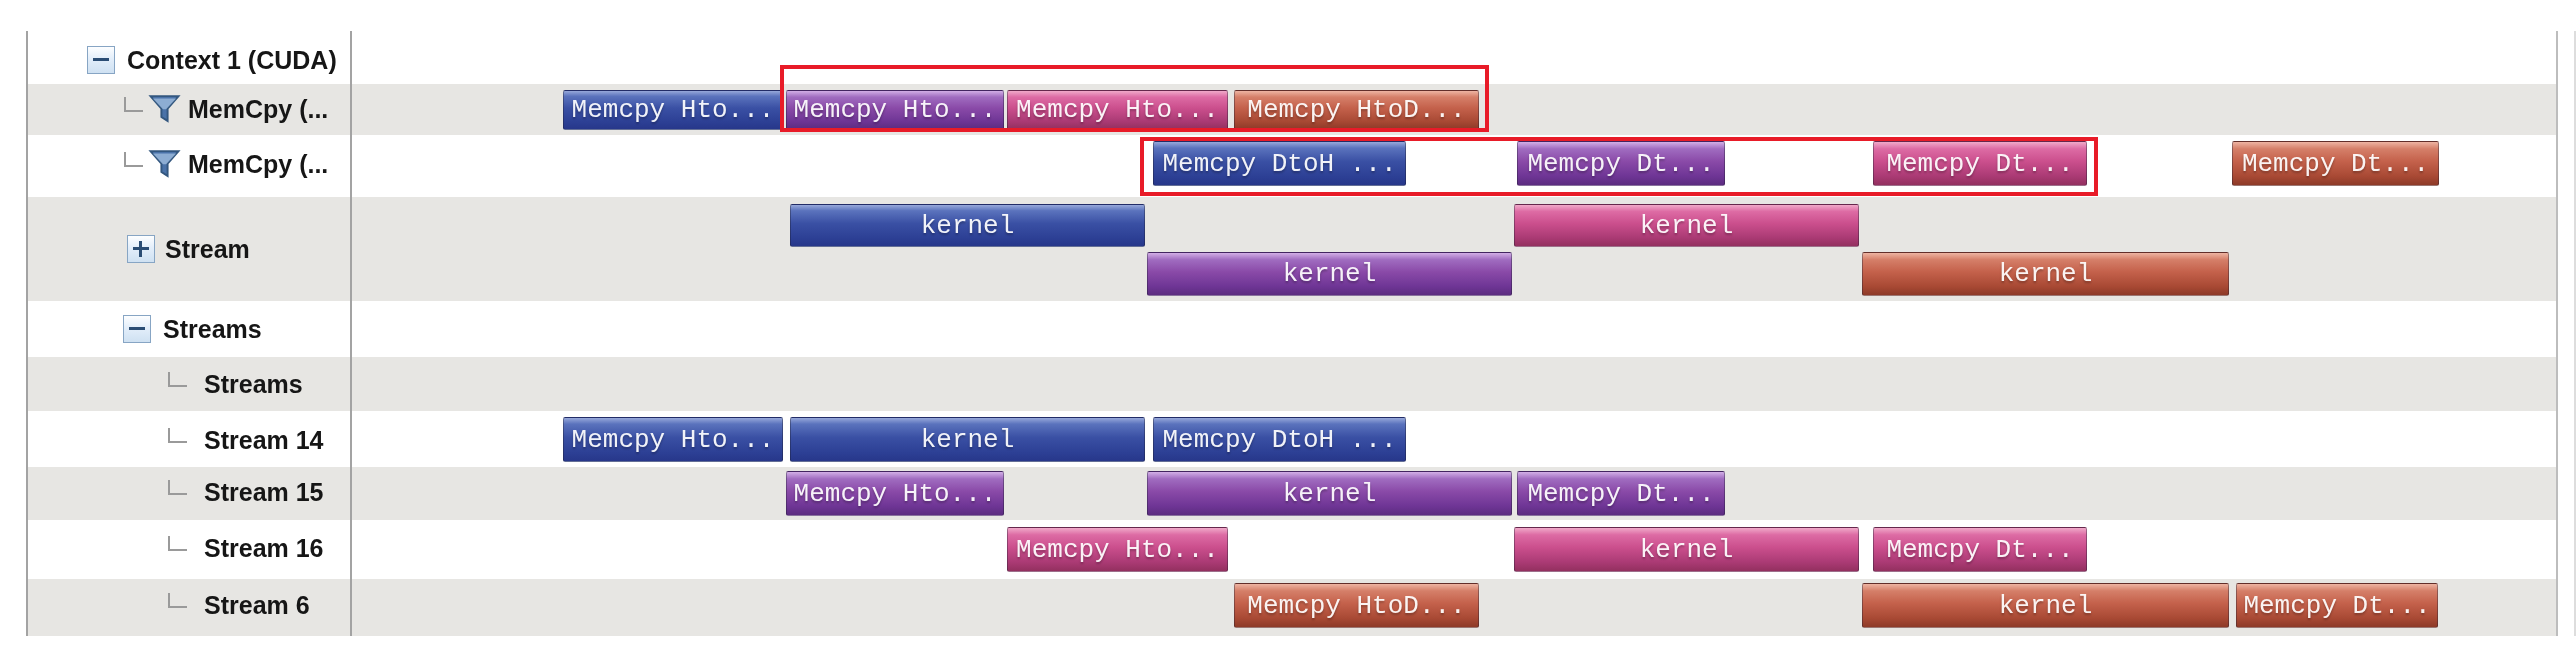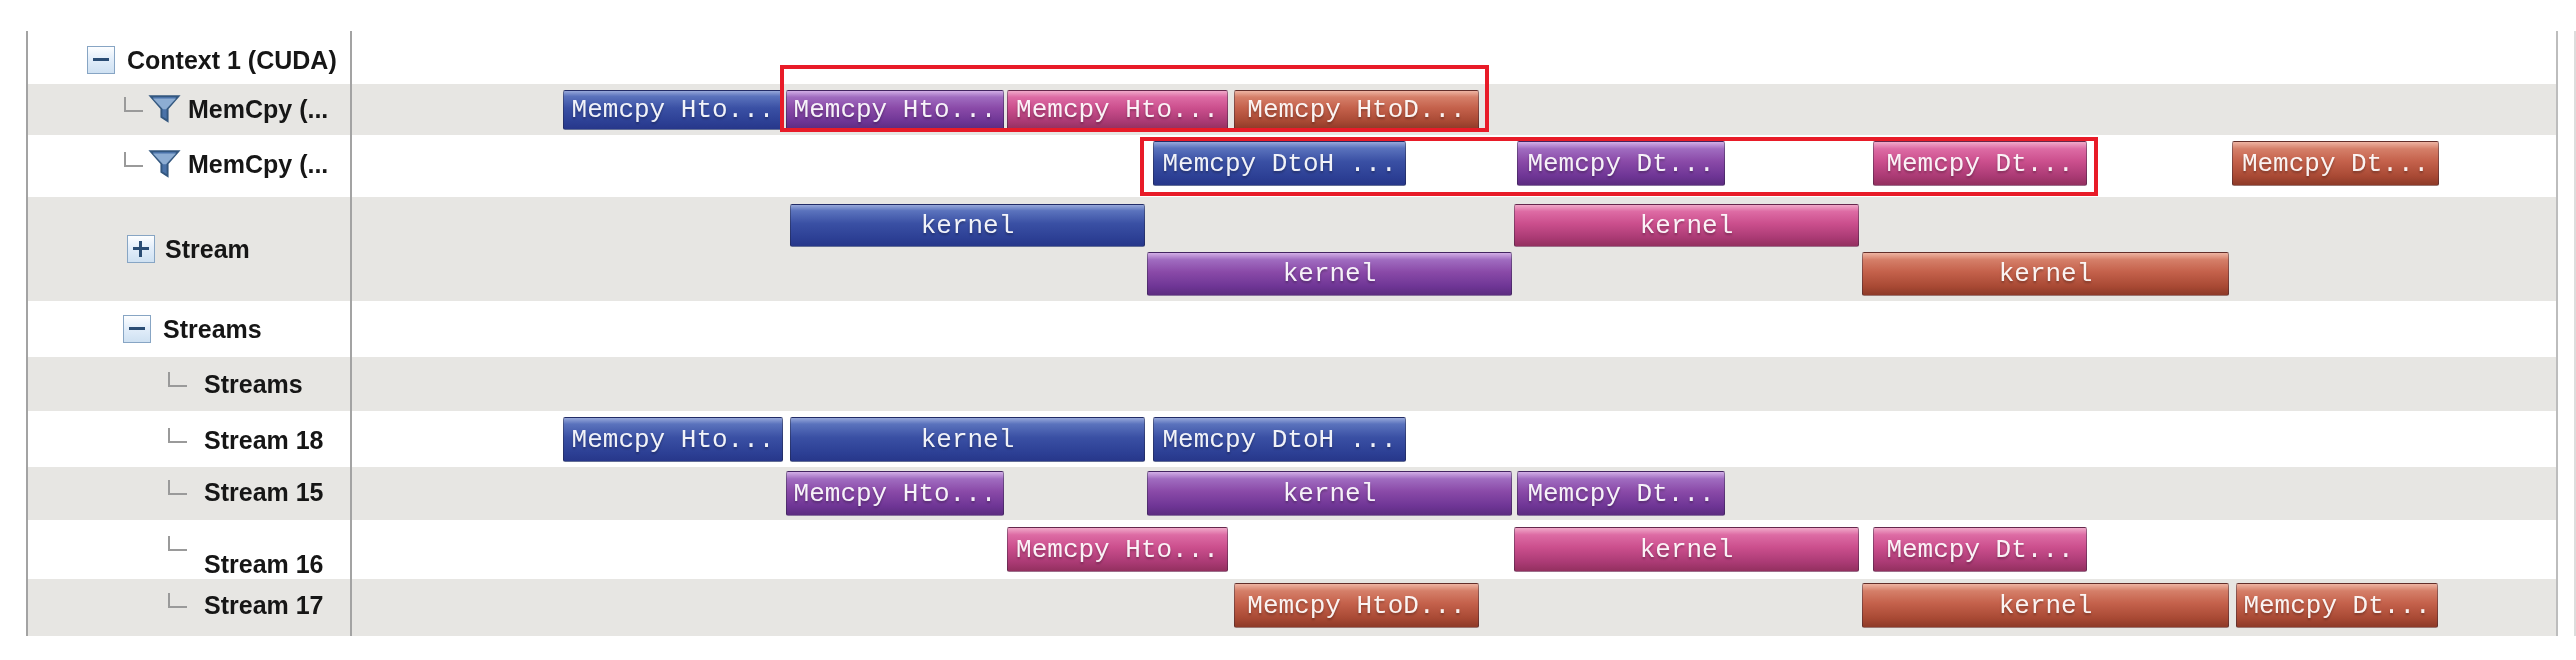--- a/index.html
+++ b/index.html
@@ -55,27 +55,27 @@
         <path d="M6 7 L36 7 L23 21 L19 21 Z" fill="#9dbbdd" opacity="0.8"></path>
       </svg></div>
     <div class="tlabel" style="left: 188px; top: 148px;">MemCpy (...</div>
     <div class="ebox plus" style="left: 127px; top: 235px;"></div>
     <div class="tlabel" style="left: 165px; top: 233px;">Stream</div>
     <div class="ebox" style="left: 123px; top: 315px;"></div>
     <div class="tlabel" style="left: 163px; top: 313px; text-align: right;">Streams</div>
     <div class="elbow" style="left: 168px; top: 372px;"></div>
     <div class="tlabel" style="left: 204px; top: 368px;">Streams</div>
     <div class="elbow" style="left: 168px; top: 428px;"></div>
-    <div class="tlabel" style="left: 204px; top: 424px;">Stream 18</div>
+    <div class="tlabel" style="left: 204px; top: 424px;">Stream 14</div>
     <div class="elbow" style="left: 168px; top: 480px;"></div>
     <div class="tlabel" style="left: 204px; top: 476px;">Stream 15</div>
     <div class="elbow" style="left: 168px; top: 536px;"></div>
-    <div class="tlabel" style="left: 204px; top: 532px; margin-top: 16px;">Stream 16</div>
+    <div class="tlabel" style="left: 204px; top: 532px;">Stream 16</div>
     <div class="elbow" style="left: 168px; top: 593px;"></div>
-    <div class="tlabel" style="left: 204px; top: 589px;">Stream 17</div>
+    <div class="tlabel" style="left: 204px; top: 589px;">Stream 6</div>
     <div class="bar c-blue" style="left: 563px; top: 90px; width: 220px; height: 40px;">
       <span>Memcpy Hto...</span>
     </div>
     <div class="bar c-purple" style="left: 786px; top: 90px; width: 218px; height: 40px;">
       <span>Memcpy Hto...</span>
     </div>
     <div class="bar c-pink" style="left: 1007px; top: 90px; width: 221px; height: 40px;">
       <span>Memcpy Hto...</span>
     </div>
     <div class="bar c-sienna" style="left: 1234px; top: 90px; width: 245px; height: 40px;">

